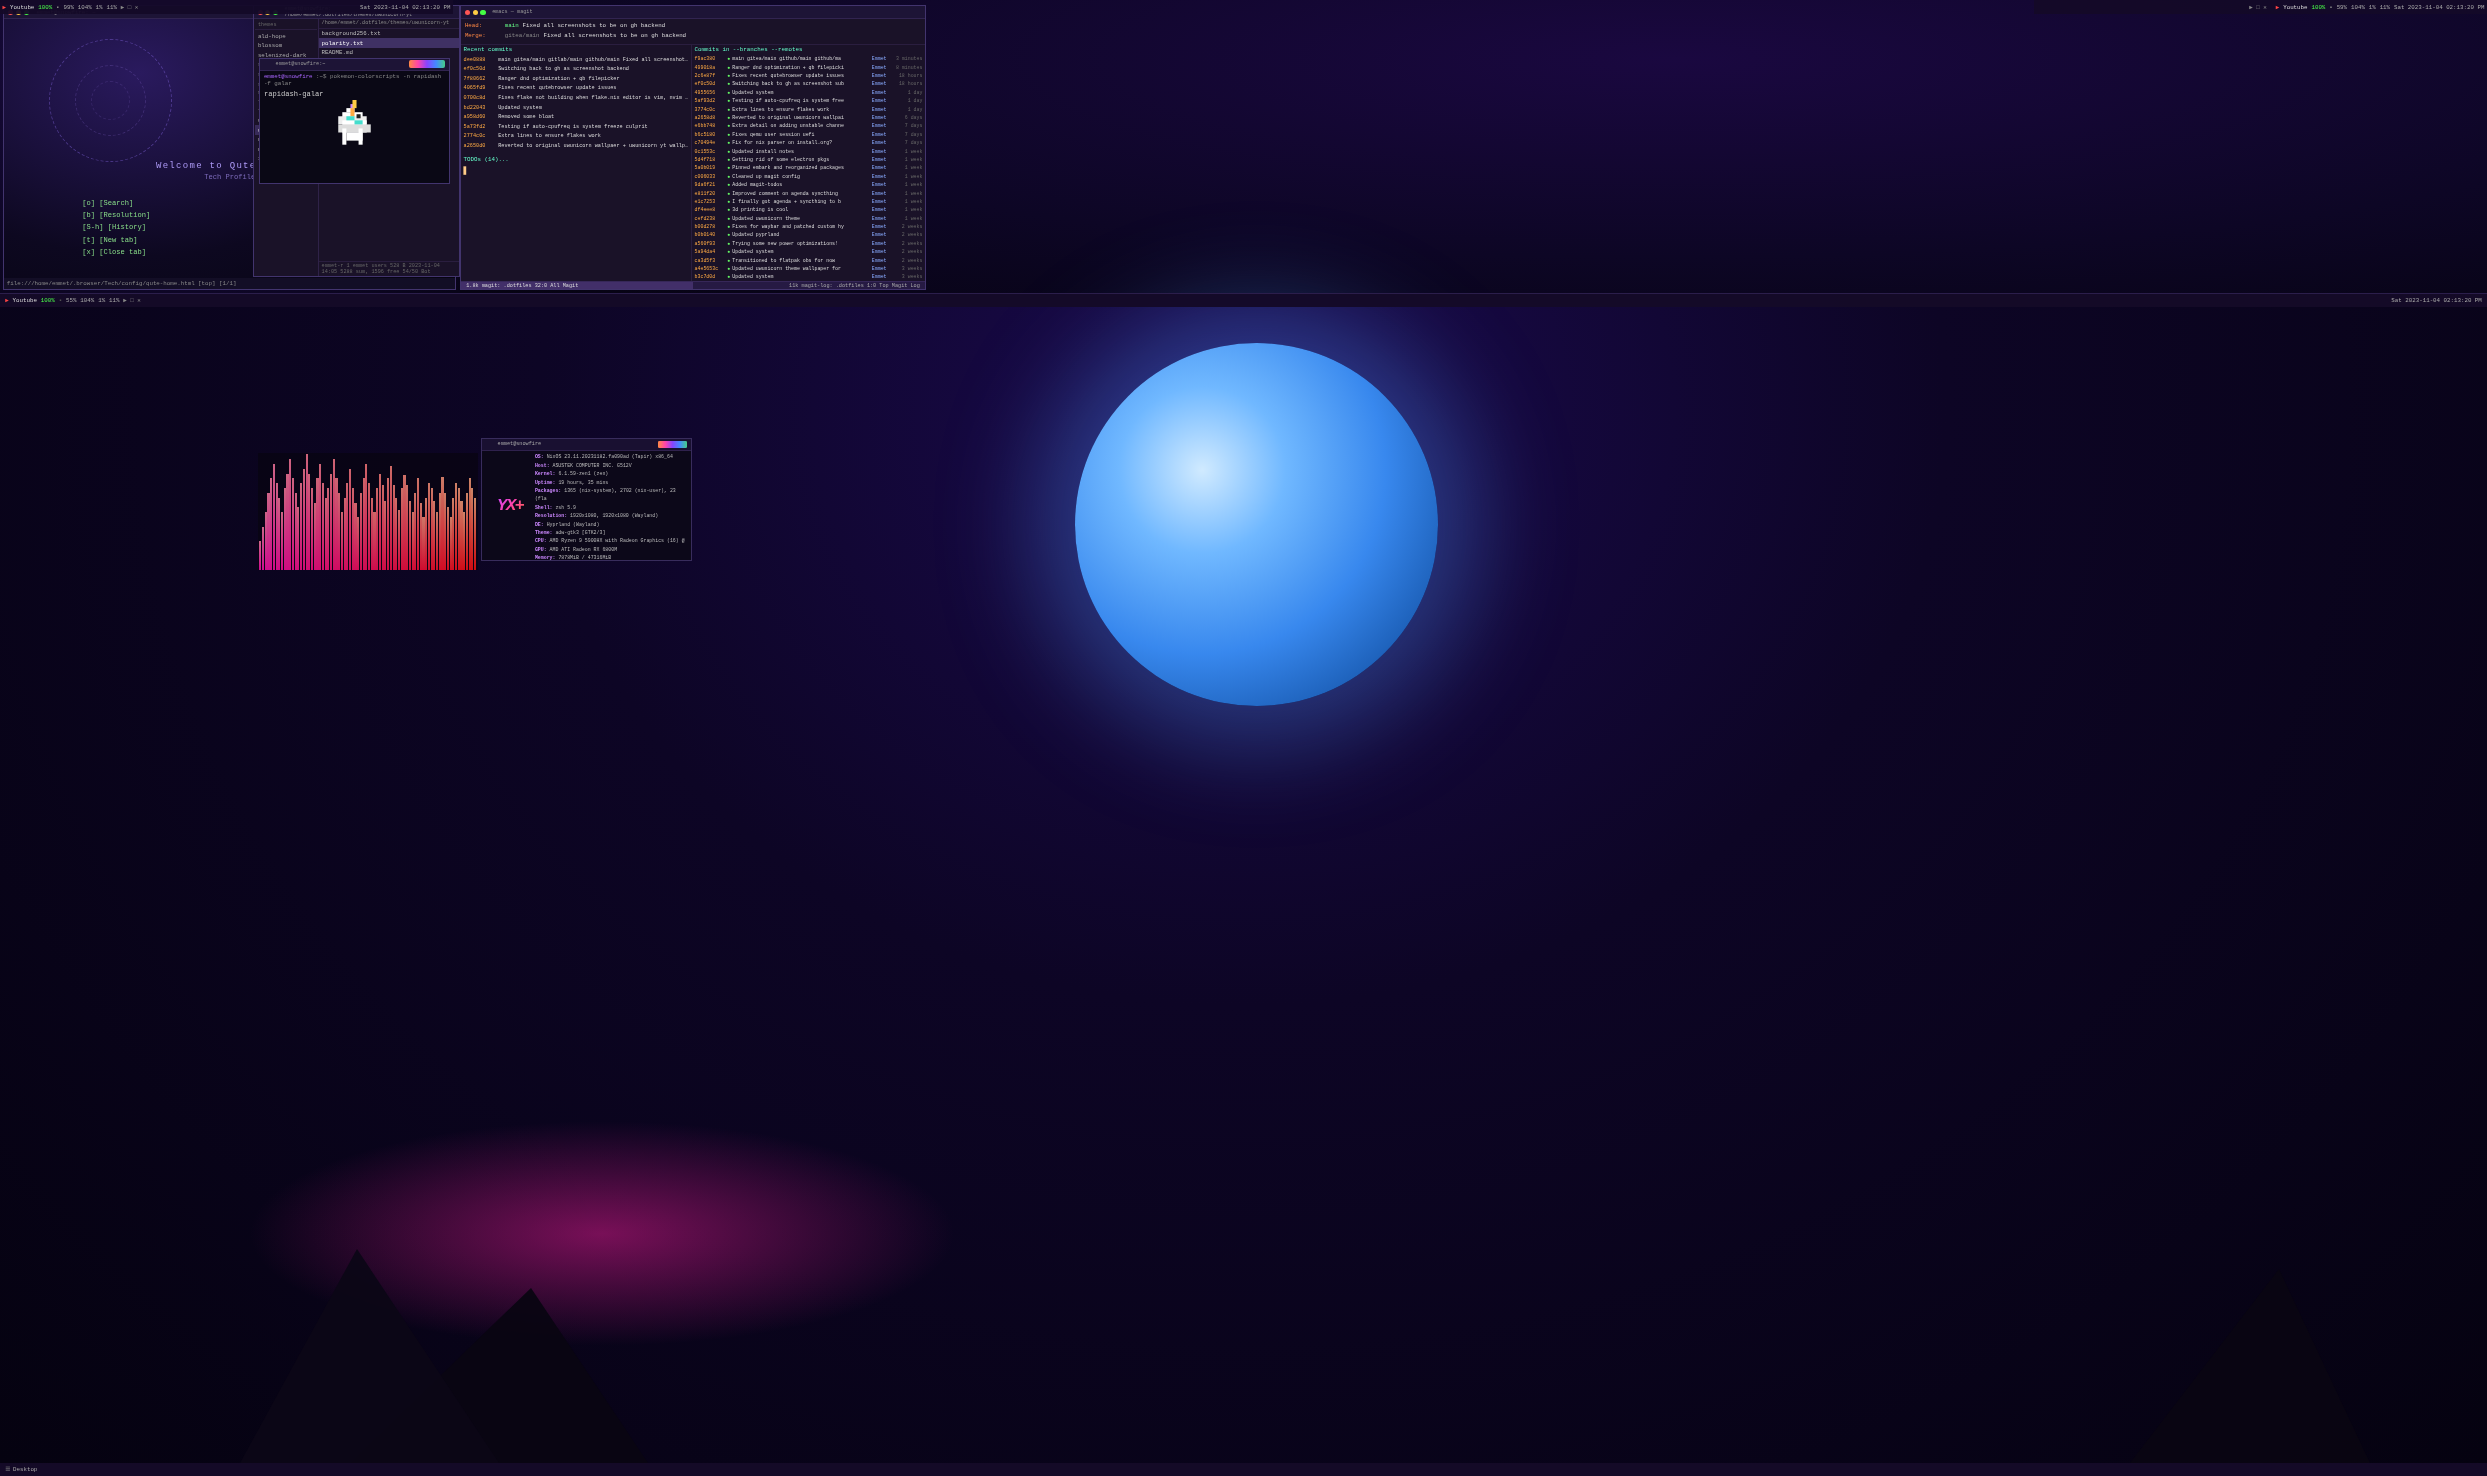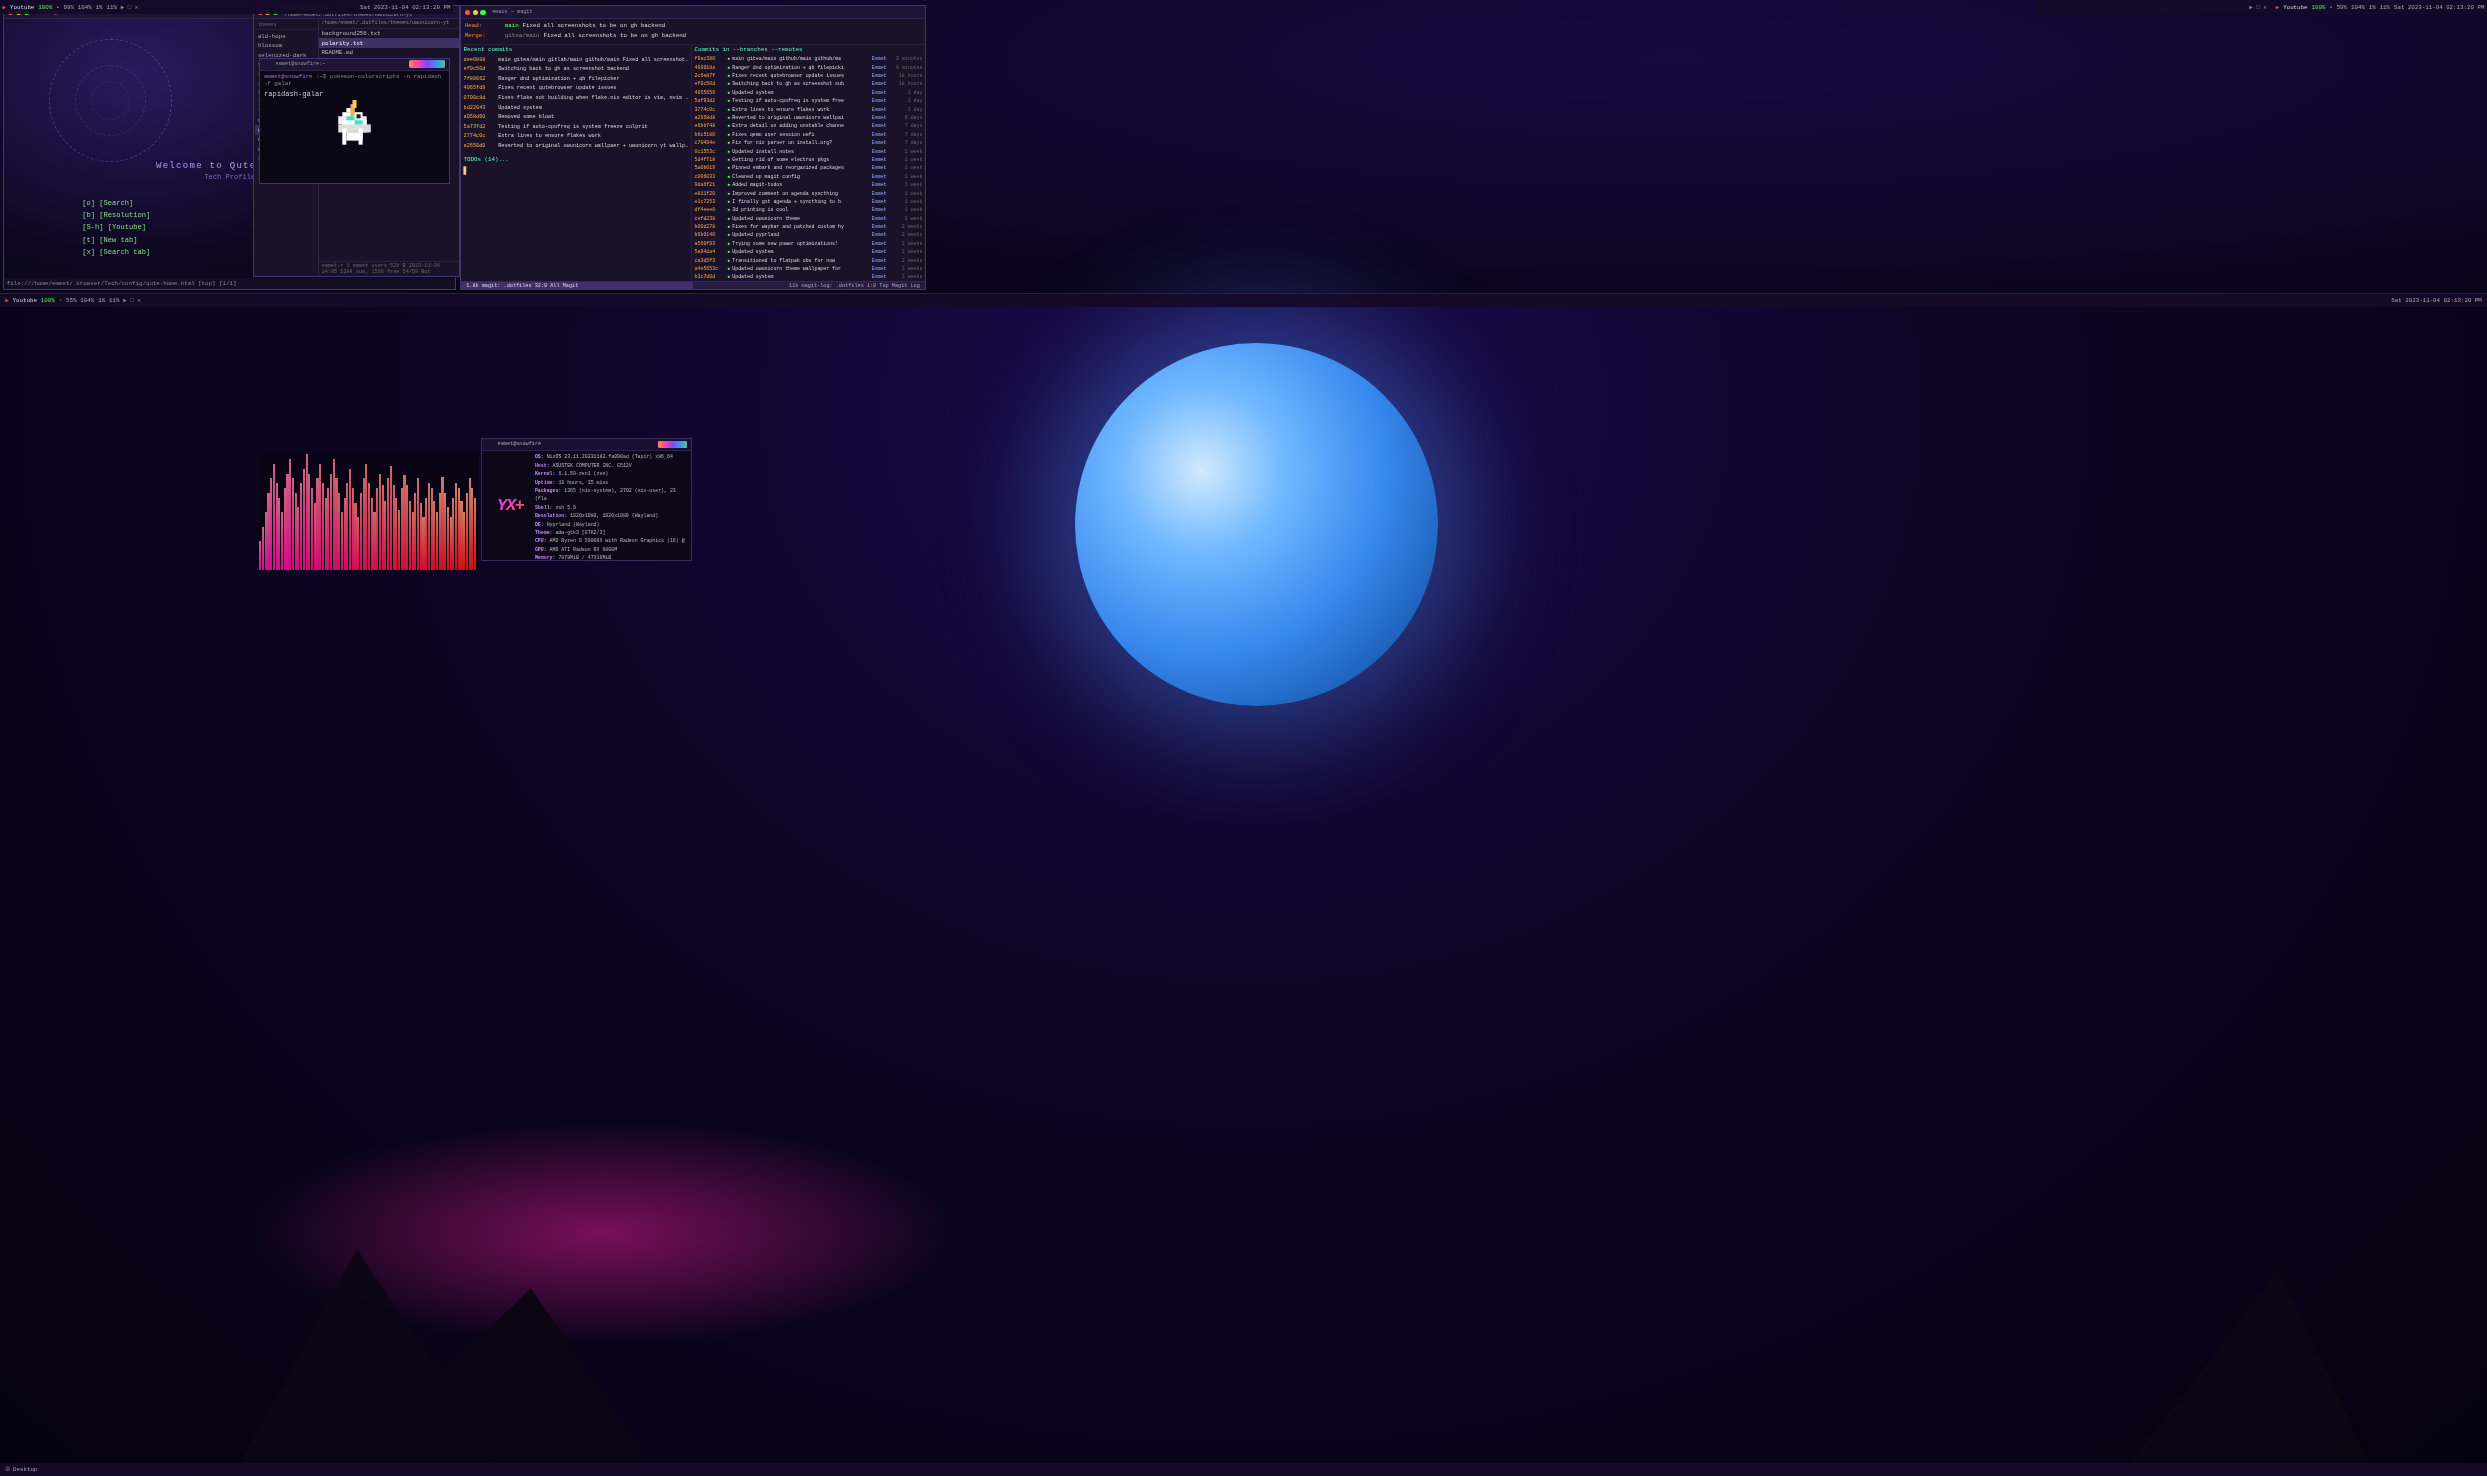--- a/index.html
+++ b/index.html
@@ -373,23 +373,23 @@
     </div>
 
     <div style="position:absolute;top:142px;left:0;right:0;text-align:center;">
       <div style="color:rgba(180,160,255,0.95);font-size:9px;letter-spacing:1.3px;margin-bottom:1.9px;">Welcome to Qutebrowser</div>
       <div style="color:rgba(150,130,220,0.8);font-size:7.1px;">Tech Profile</div>
     </div>
 
     <div style="position:absolute;bottom:31px;left:78px;font-size:7.1px;line-height:12.3px;">
       <div style="color:#88dd88;">[o] [Search]</div>
       <div style="color:#88dd88;">[b] [Resolution]</div>
-      <div style="color:#88dd88;">[S-h] [Youtube]</div>
+      <div style="color:#88dd88;">[S-h] [History]</div>
       <div style="color:#88dd88;">[t] [New tab]</div>
-      <div style="color:#88dd88;">[x] [Search tab]</div>
+      <div style="color:#88dd88;">[x] [Close tab]</div>
     </div>
 
     <div style="position:absolute;bottom:0;left:0;right:0;height:11.7px;background:rgba(20,15,40,0.9);
       font-size:5.8px;color:#888;display:flex;align-items:center;padding:0 2.6px;">
       <span>file:///home/emmet/.browser/Tech/config/qute-home.html [top] [1/1]</span>
     </div>
   </div>
 </div>
 
 <div class="window filemanager-window">

